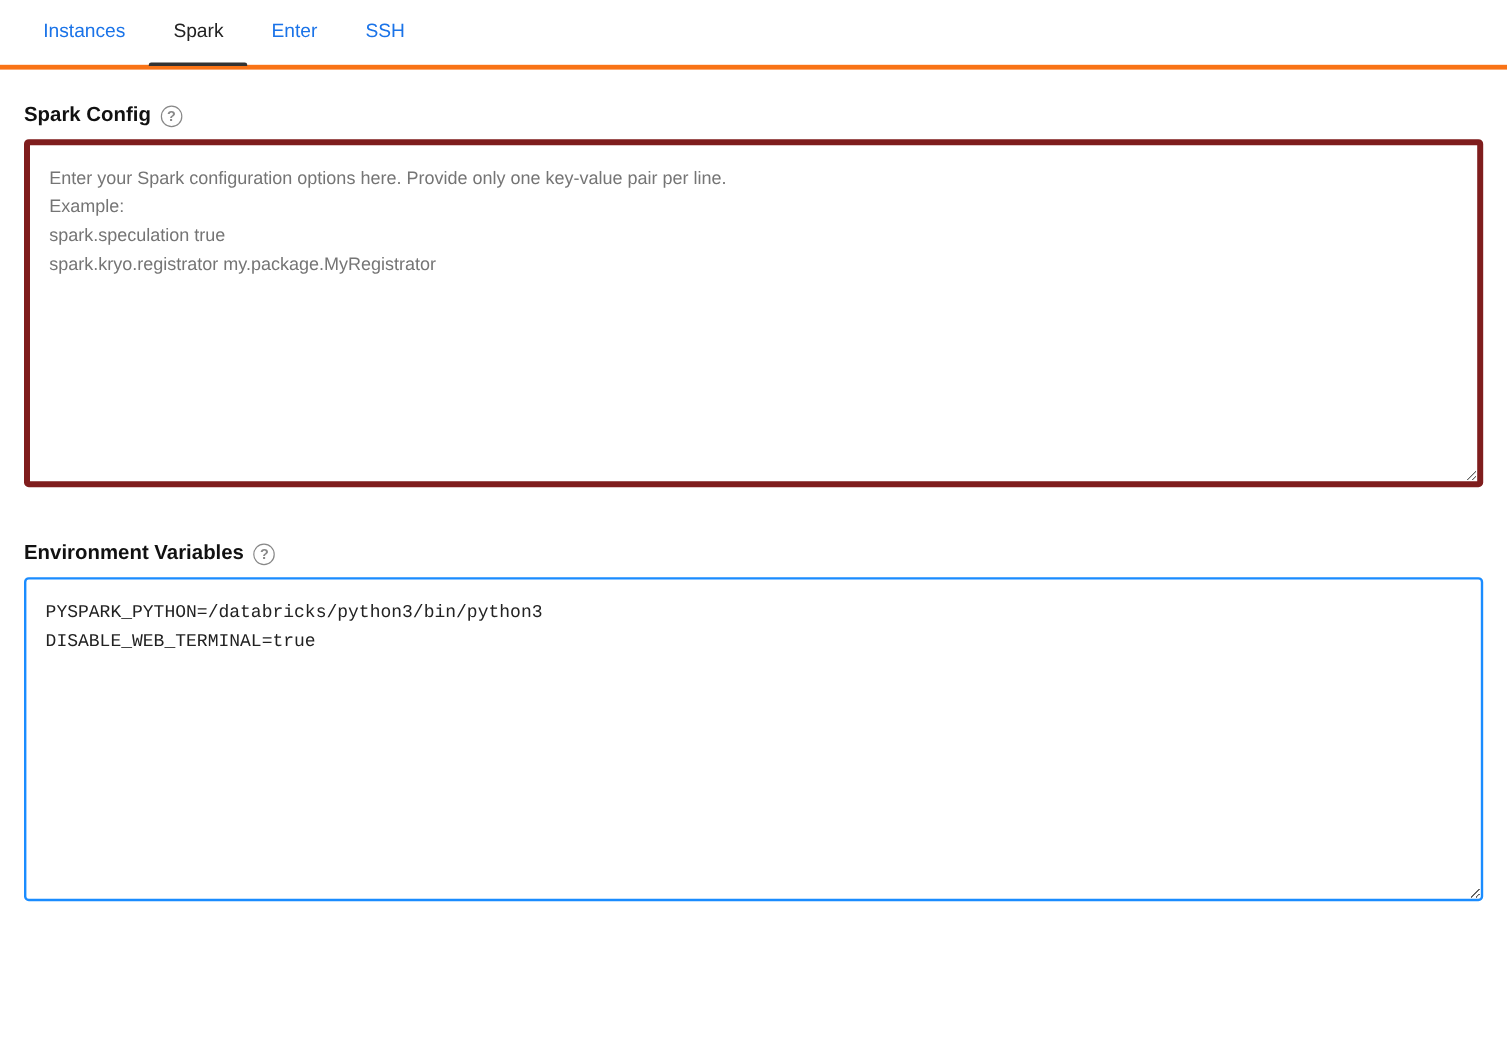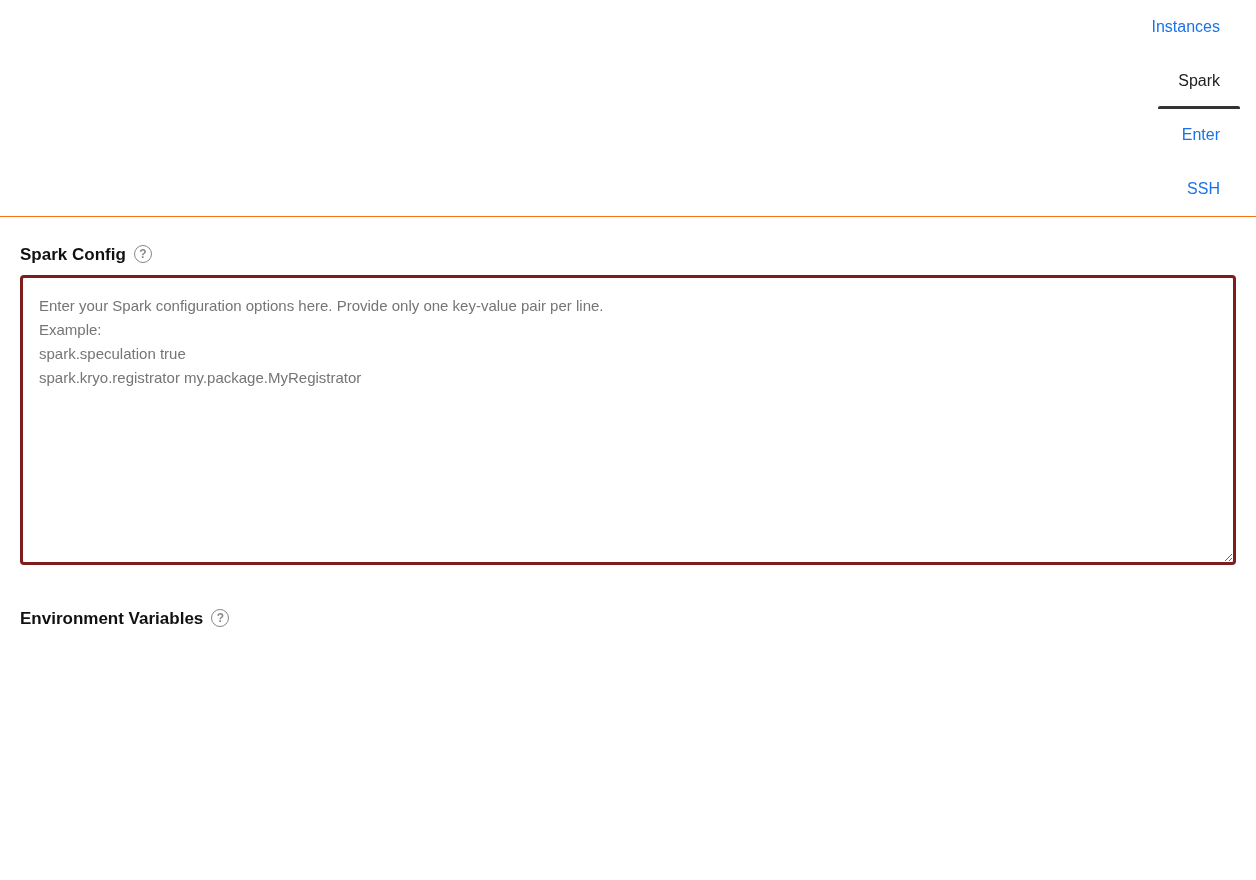--- a/index.html
+++ b/index.html
@@ -11,24 +11,23 @@
     body {
       font-family: -apple-system, BlinkMacSystemFont, 'Segoe UI', Helvetica, Arial, sans-serif;
       background: #ffffff;
       color: #333;
       width: 1256px;
       min-height: 880px;
     }
 
     .tabs-container {
       display: flex;
-      align-items: flex-end;
-      border-bottom: 1px solid #f97316;
+      align-items: flex-start;
+      border-bottom: 4px solid #f97316;
       padding: 0 16px;
-      flex-direction: column;
     }
 
     .tab {
       padding: 18px 20px;
       font-size: 16px;
       cursor: pointer;
       color: #1a73e8;
       text-decoration: none;
       position: relative;
       white-space: nowrap;
@@ -49,21 +48,21 @@
       background: #333;
       border-radius: 2px 2px 0 0;
     }
 
     .main-content {
       padding: 28px 20px 20px 20px;
     }
 
     .section-label {
       display: flex;
-      align-items: flex-start;
+      align-items: flex-end;
       gap: 8px;
       font-size: 17px;
       font-weight: 700;
       color: #111;
       margin-bottom: 10px;
     }
 
     .help-icon {
       display: inline-flex;
       align-items: center;
@@ -75,21 +74,21 @@
       color: #888;
       font-size: 12px;
       font-weight: bold;
       cursor: pointer;
       flex-shrink: 0;
     }
 
     .spark-config-textarea {
       width: 100%;
       height: 290px;
-      border: 3px solid #7f1d1d;
+      border: 5px solid #7f1d1d;
       border-radius: 4px;
       padding: 16px;
       font-size: 15px;
       color: #aaa;
       font-family: inherit;
       resize: both;
       outline: none;
       line-height: 1.6;
     }
 
@@ -132,15 +131,17 @@
 Example:
 spark.speculation true
 spark.kryo.registrator my.package.MyRegistrator" style=""></textarea>
 
   <div class="section-spacing">
     <div class="section-label">
       <span>Environment Variables</span>
       <span class="help-icon">?</span>
     </div>
 
+    <textarea class="env-vars-textarea" style="">PYSPARK_PYTHON=/databricks/python3/bin/python3
+DISABLE_WEB_TERMINAL=true</textarea>
   </div>
 
 </div>
 
 </body></html>

